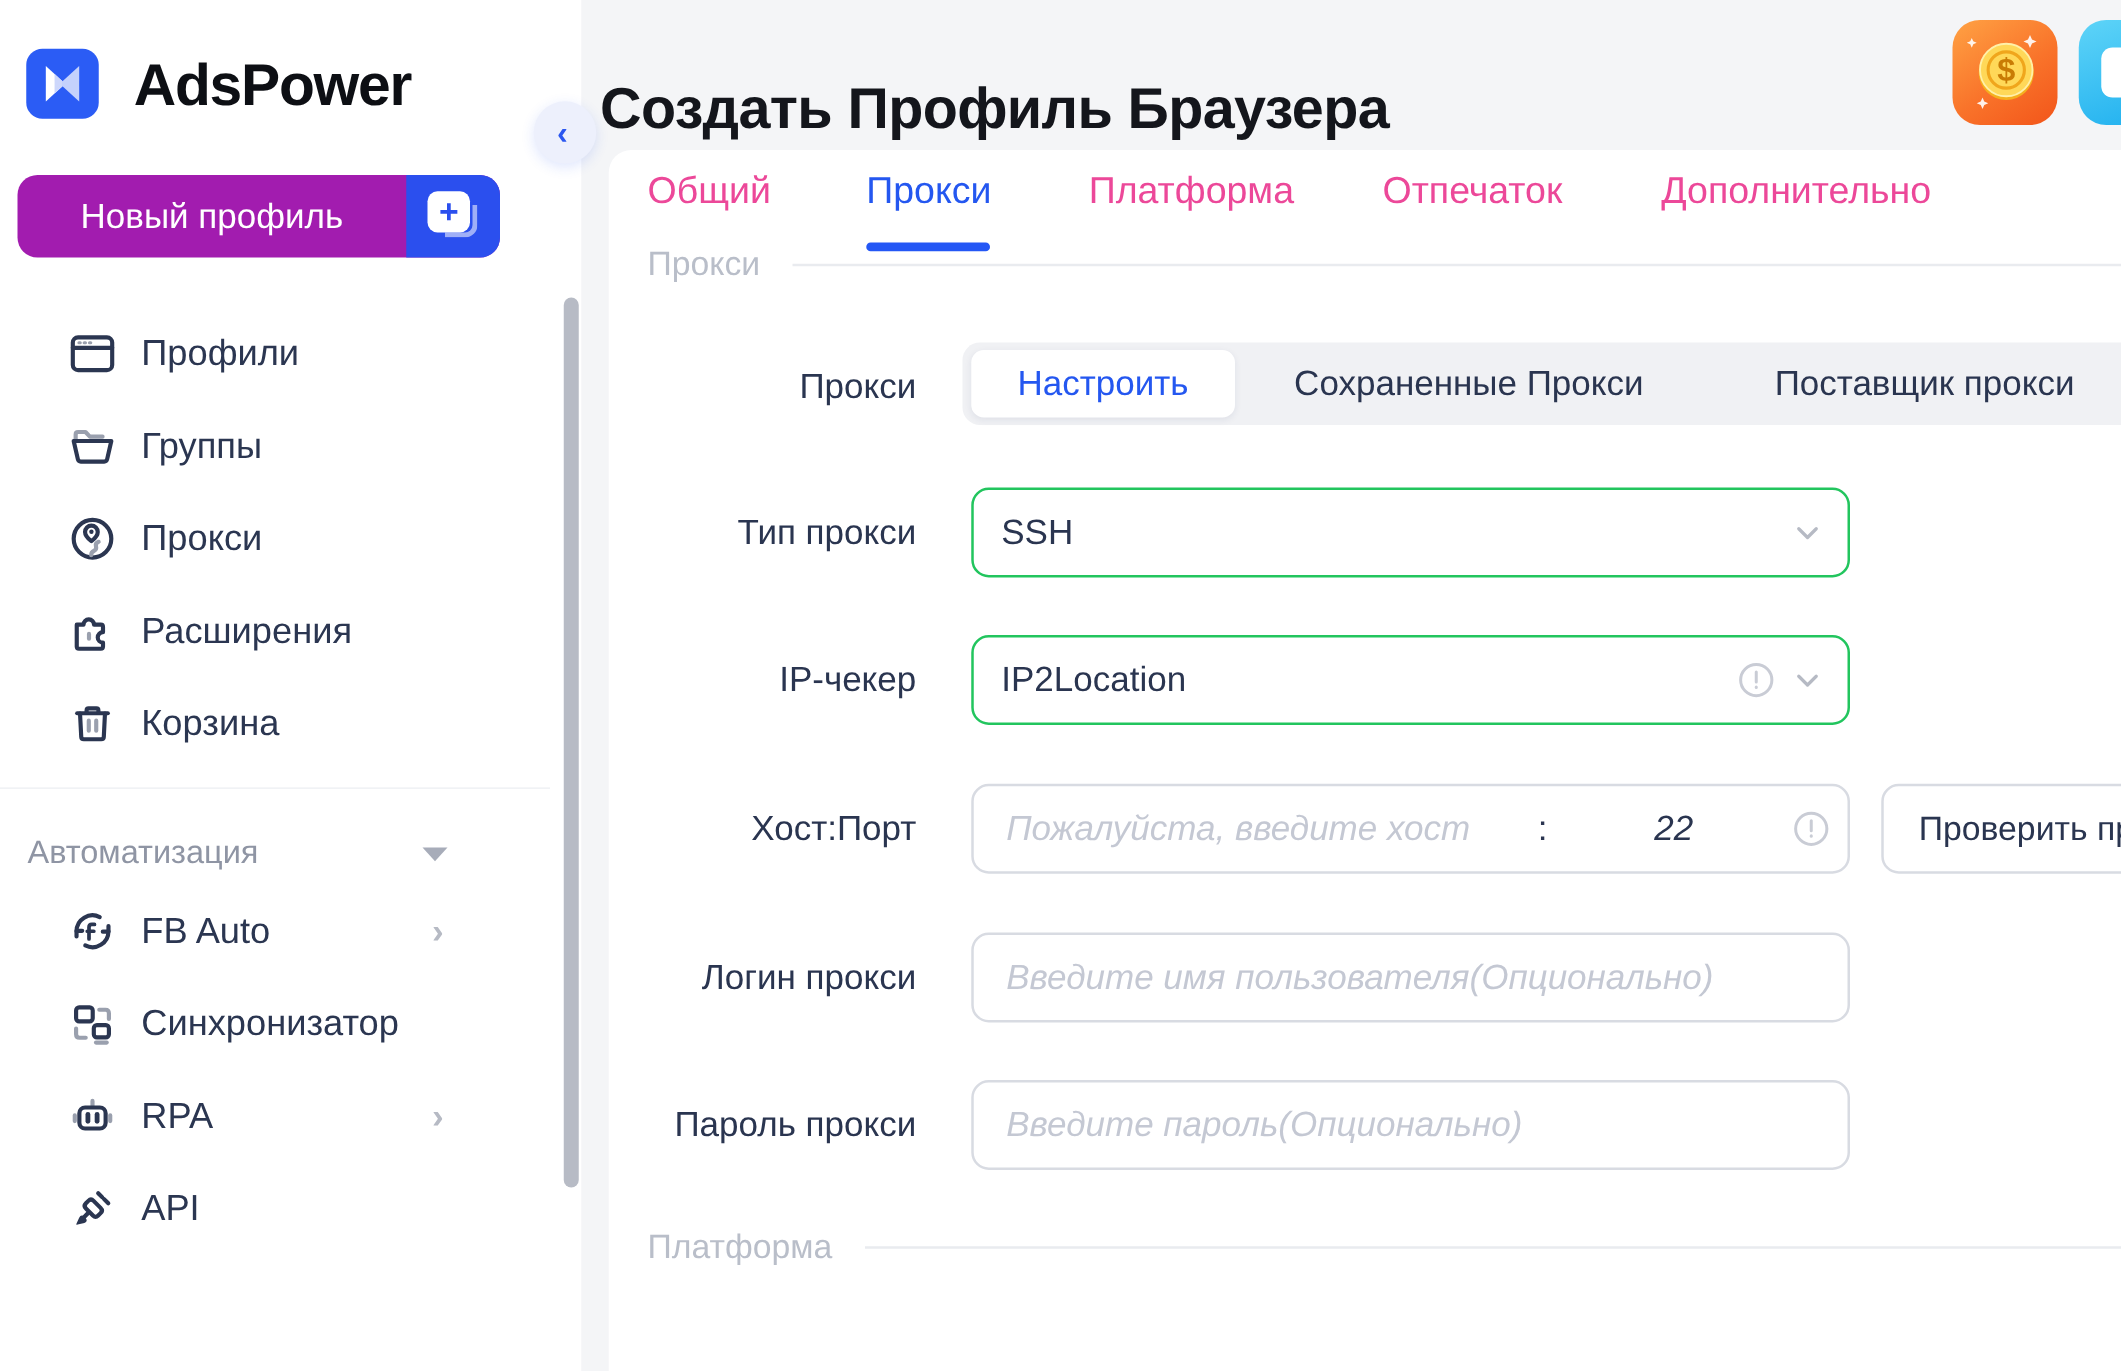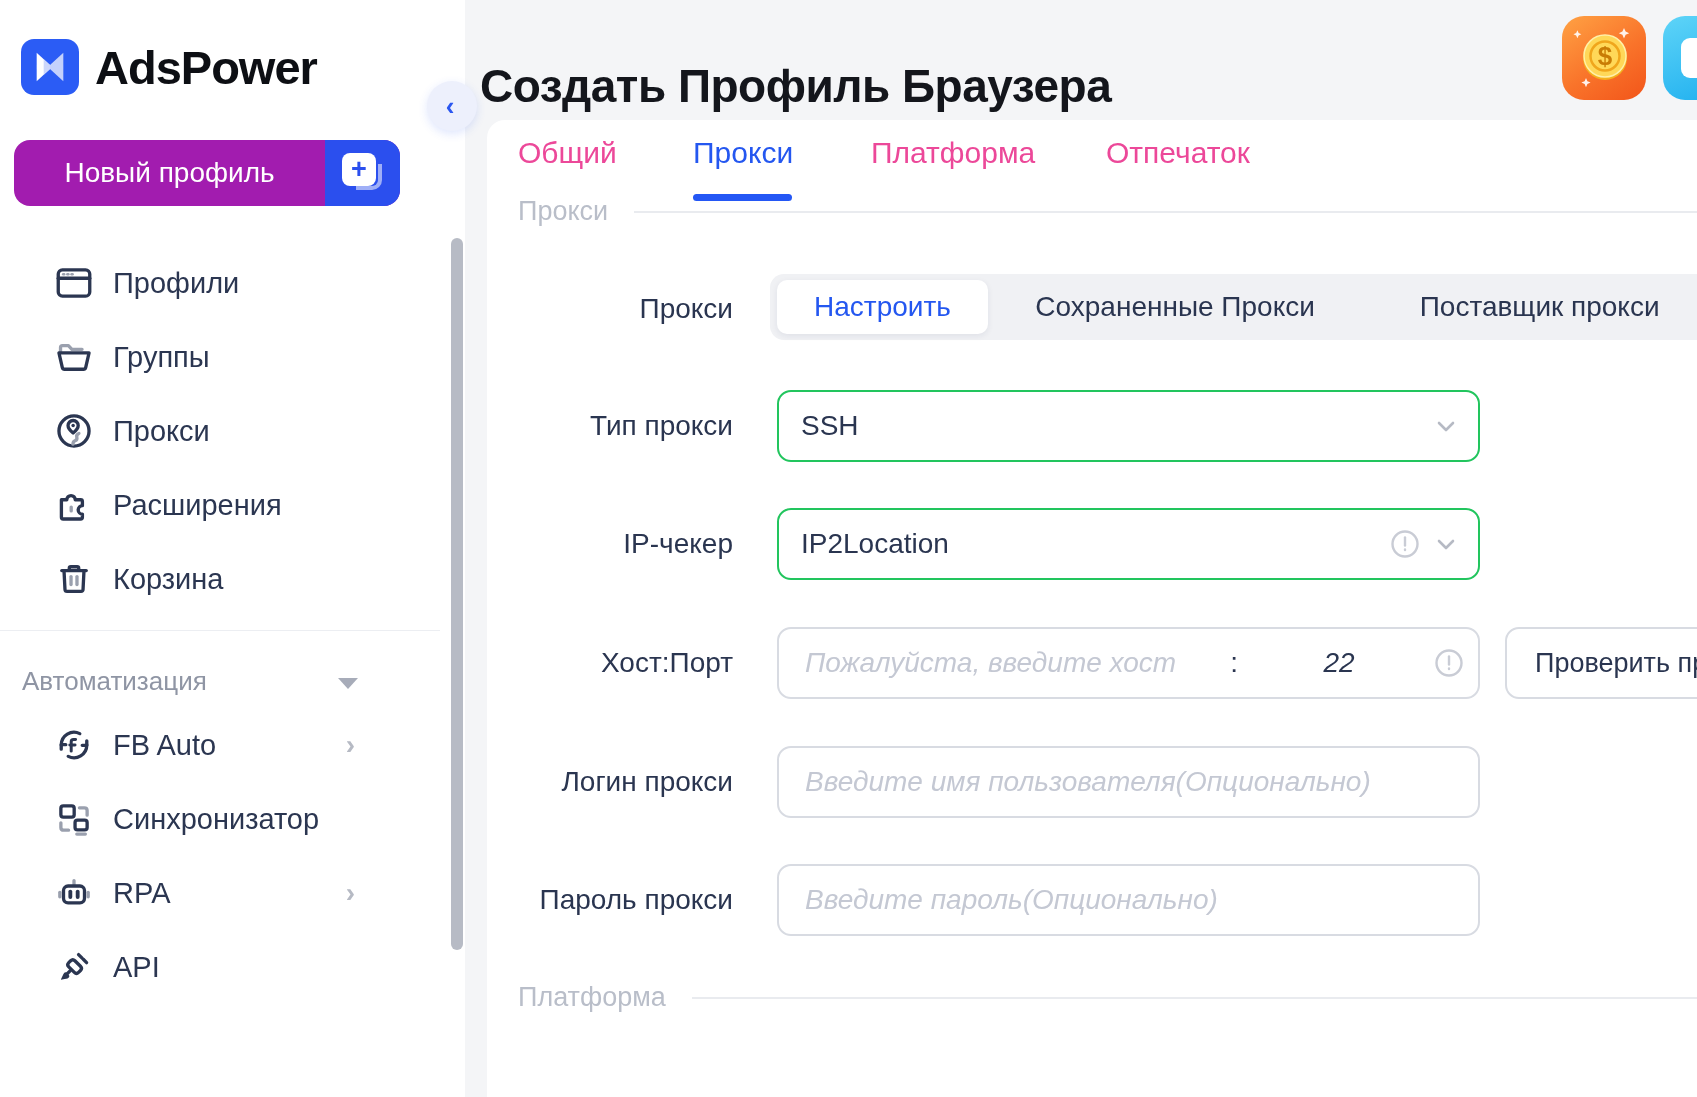--- a/index.html
+++ b/index.html
@@ -3,21 +3,21 @@
 <meta charset="utf-8">
 <style>
   html,body{margin:0;padding:0;background:#dfe2e8;}
   *{box-sizing:border-box;}
   .screen{
     position:relative;width:1697px;height:1097px;overflow:hidden;
     background:#f4f5f7;font-family:"Liberation Sans",sans-serif;color:#2a3550;
   }
   
   .sidebar{position:absolute;left:0;top:0;width:465px;height:1097px;background:#ffffff;}
-  .logo-row{position:absolute;left:21px;top:36px;display:flex;align-items:center;gap:16px;height:62px;text-align:right;}
+  .logo-row{position:absolute;left:21px;top:36px;display:flex;align-items:center;gap:28px;height:62px;text-align:right;}
   .logo-badge{width:58px;height:56px;border-radius:13px;background:#2b5cf5;display:flex;align-items:center;justify-content:center;}
   .logo-text{font-size:47px;font-weight:800;color:#0d0f14;letter-spacing:-1px;}
   .np-btn{position:absolute;left:14px;top:140px;width:386px;height:66px;border-radius:16px;background:#a21caf;cursor:pointer;}
   .np-label{position:absolute;left:0;top:0;width:311px;height:66px;display:flex;align-items:center;justify-content:center;color:#fff;font-size:28px;}
   .np-seg{position:absolute;right:0;top:0;width:75px;height:66px;border-radius:0 16px 16px 0;background:#2b4fee;}
   .np-icon{position:absolute;left:17px;top:13px;width:34px;height:33px;background:#fff;border-radius:8px;display:flex;align-items:center;justify-content:center;color:#2b4fee;font-size:27px;font-weight:700;line-height:1;}
   .np-bracket{position:absolute;left:31px;top:24px;width:26px;height:26px;border-right:4px solid rgba(255,255,255,.55);border-bottom:4px solid rgba(255,255,255,.55);border-radius:0 0 10px 0;}
   .menu-item{position:absolute;left:0;width:440px;height:64px;display:flex;align-items:center;cursor:pointer;}
   .menu-item .mi-icon{margin-left:53px;width:42px;height:42px;flex:0 0 42px;}
   .menu-item .mi-label{margin-left:18px;font-size:29px;color:#2b3651;}
@@ -247,20 +247,21 @@
   <div class="gift-app">
     <div class="gift-glyph"></div>
   </div>
 
   <div class="card">
 
     <div class="tab" style="left:31px">Общий</div>
     <div class="tab active" style="left:206px">Прокси</div>
     <div class="tab" style="left:384px">Платформа</div>
     <div class="tab" style="left:619px">Отпечаток</div>
+    <div class="tab" style="left:842px">Дополнительно</div>
     <div class="tab-underline"></div>
 
     <div class="sec-row" style="top:76px">
       <span class="sec-title">Прокси</span>
       <div class="sec-line"></div>
     </div>
 
     <div class="frow-label lbl-mode">Прокси</div>
     <div class="segmented">
       <div class="seg pill">Настроить</div>

